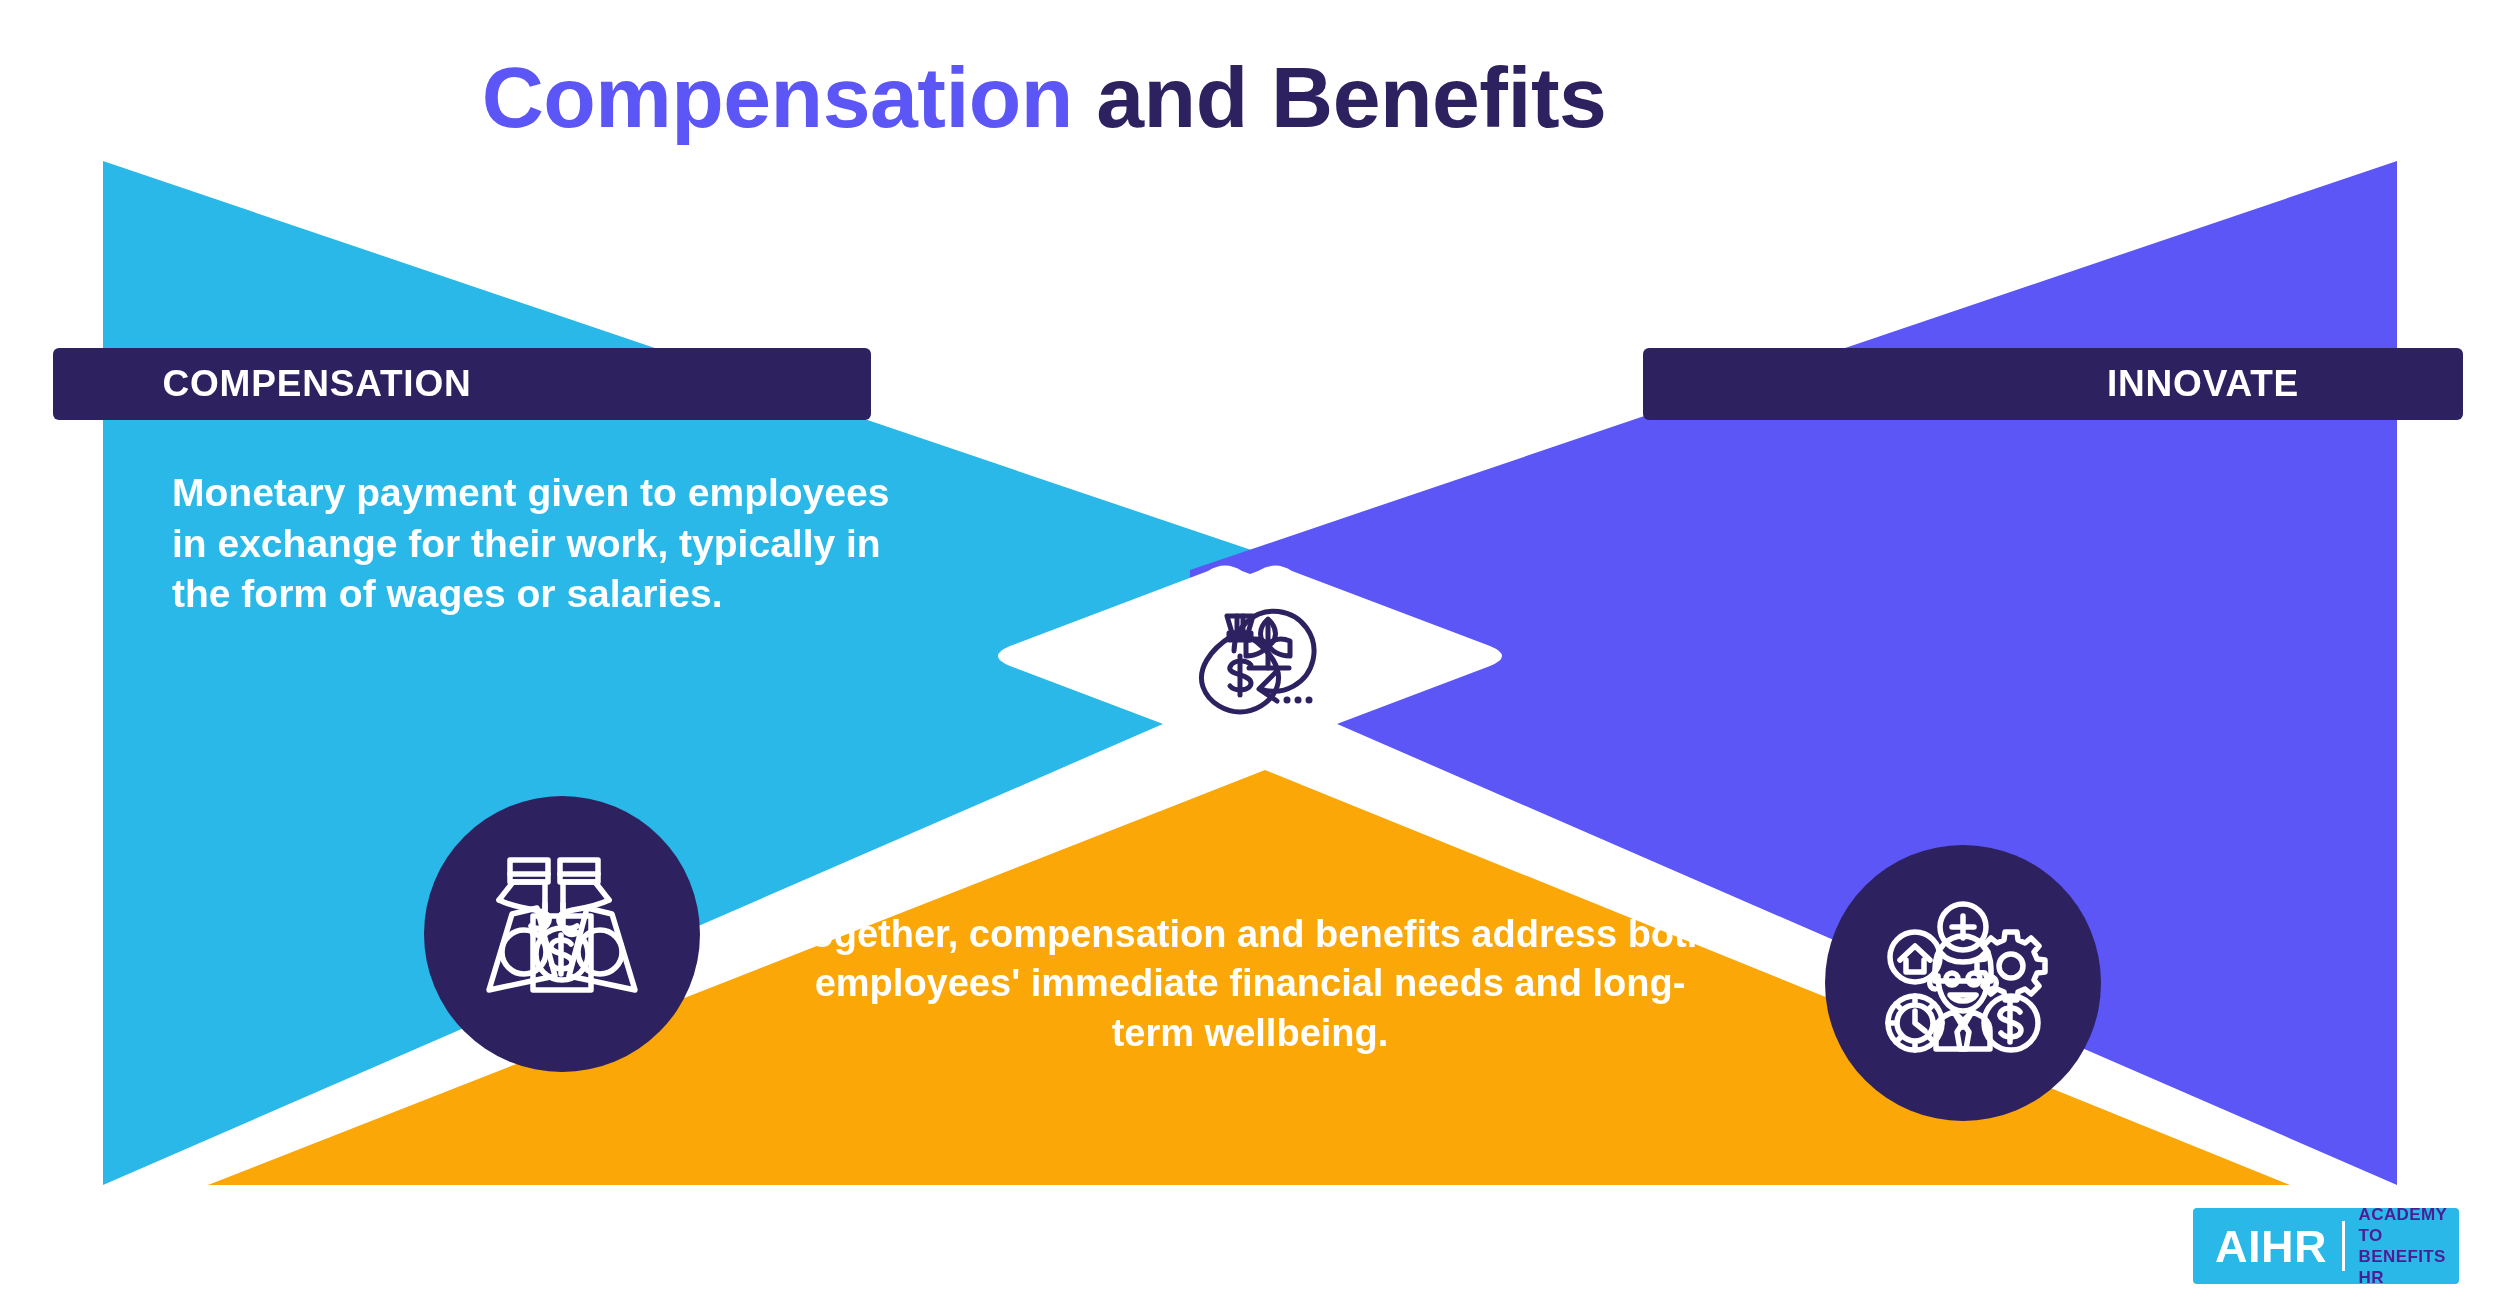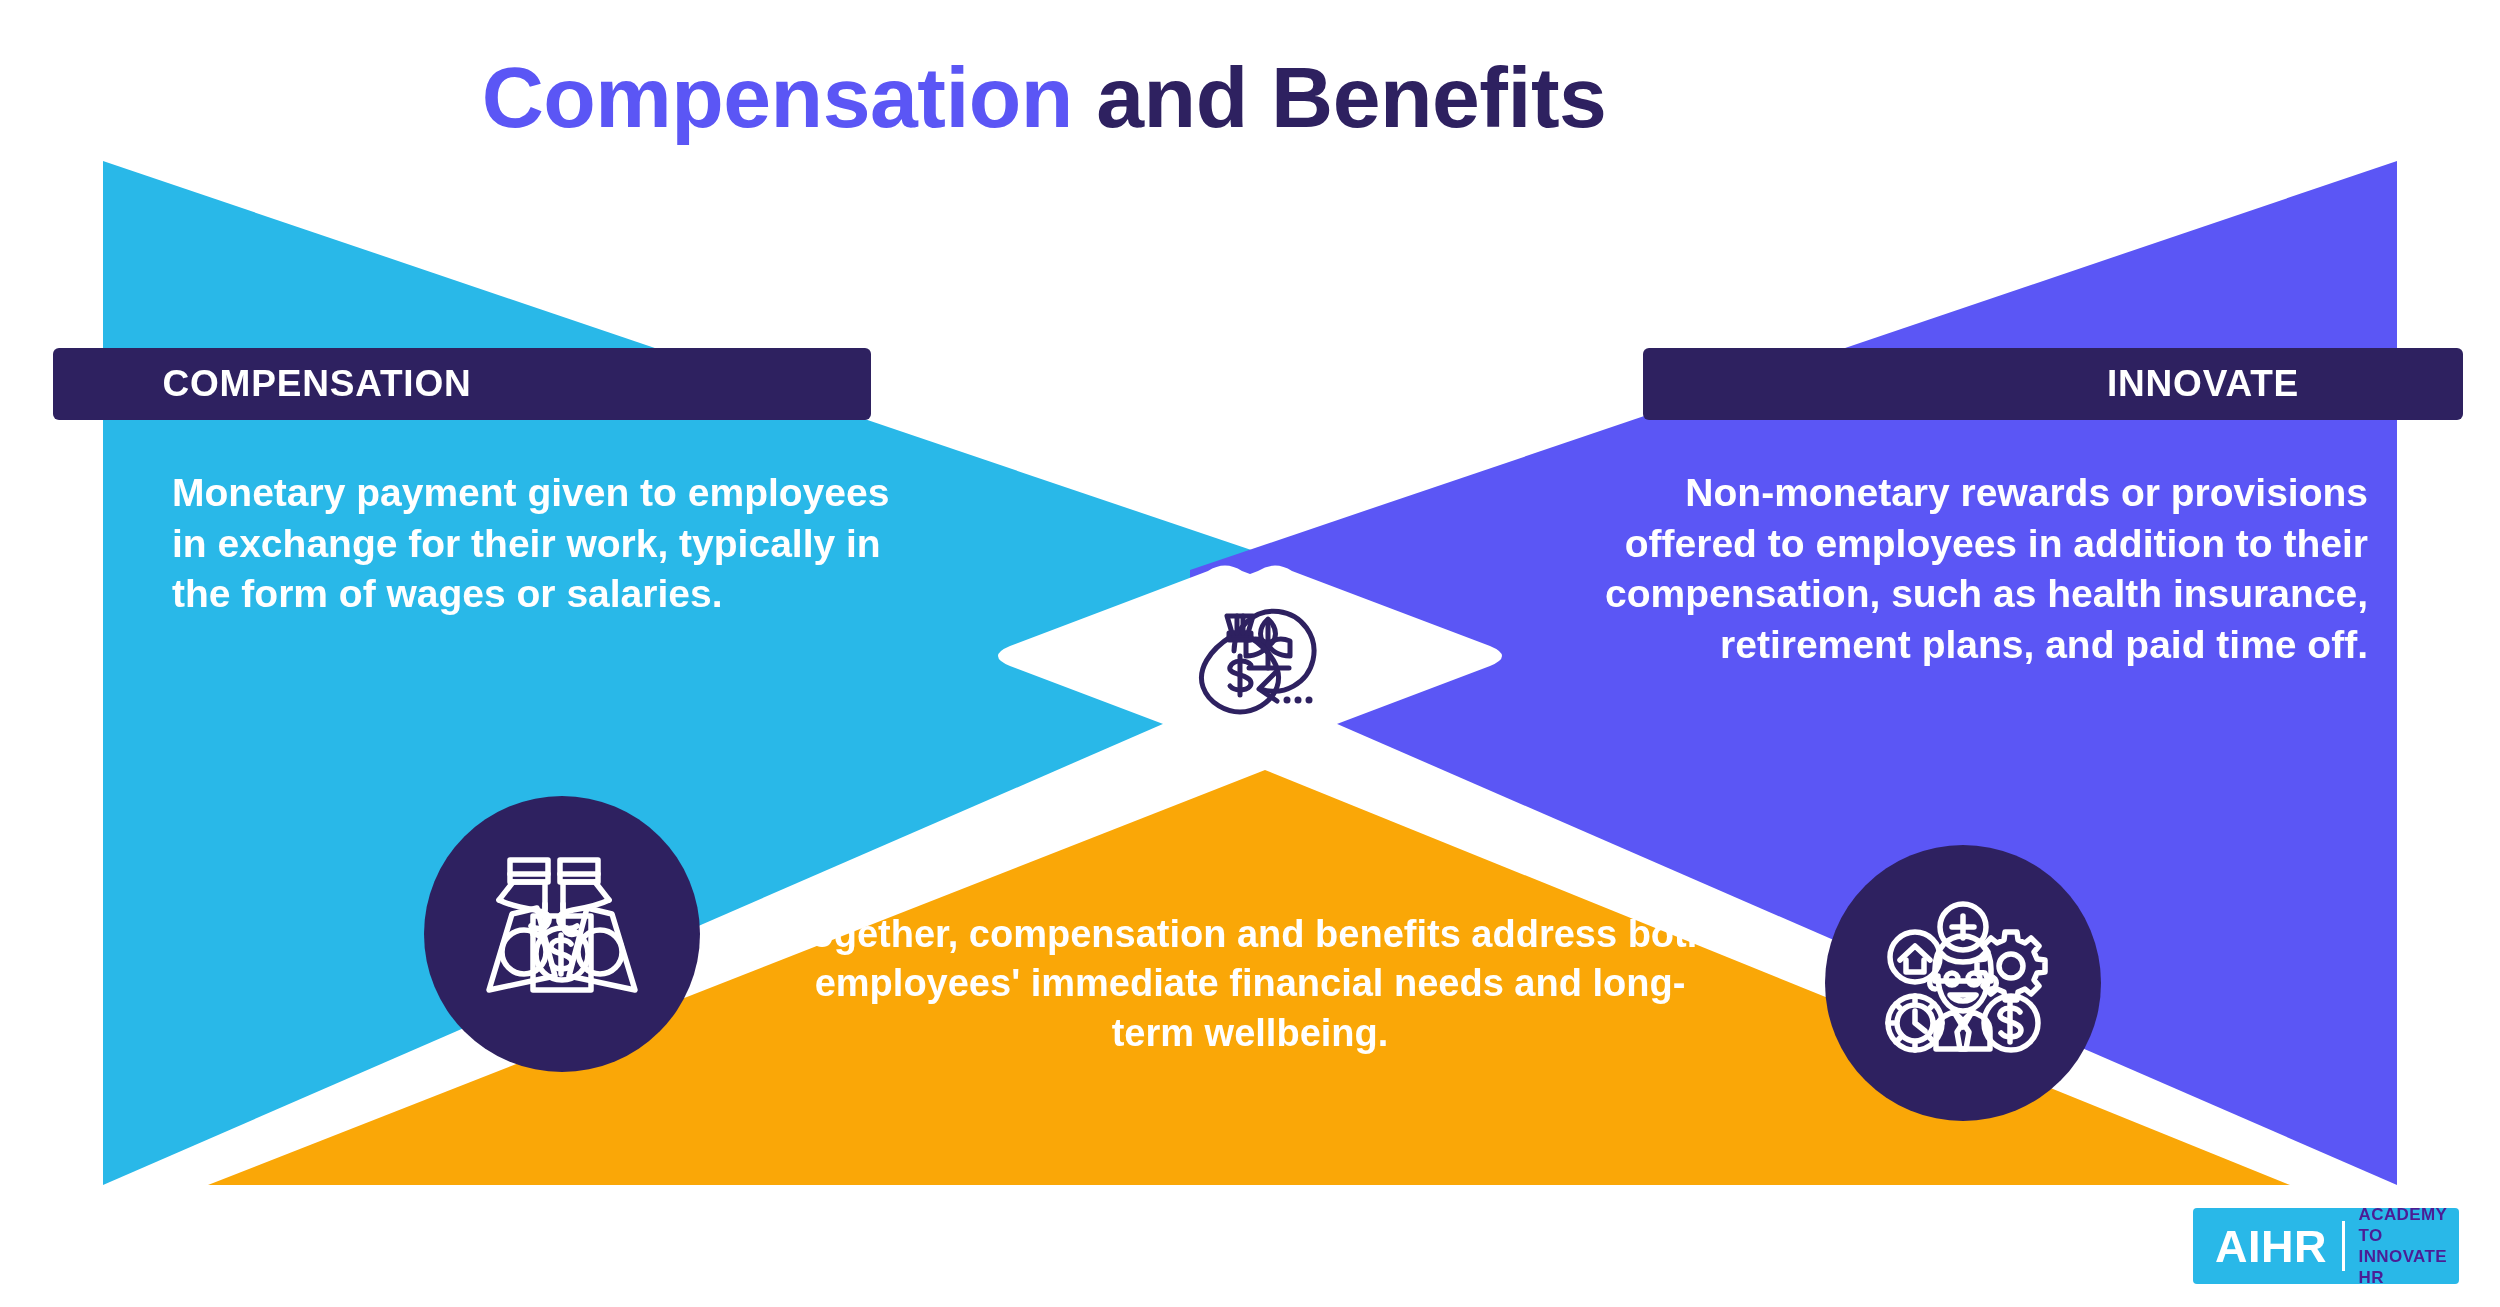--- a/index.html
+++ b/index.html
@@ -182,21 +182,20 @@
   <div class="label-bar label-left">
     <span>COMPENSATION</span>
   </div>
 
   <div class="label-bar label-right">
     <span>INNOVATE</span>
   </div>
 
   <div class="body-text text-left">Monetary payment given to employees in exchange for their work, typically in the form of wages or salaries.</div>
 
-  <div class="body-text text-right">Non-monetary rewards or provisions offered to employees in addition to their compensation, such as health insurance, retirement plans, and paid time off.</div>
 
   <div class="body-text text-bottom">Together, compensation and benefits address both employees' immediate financial needs and long-term wellbeing.</div>
 
   <div class="center-icon">
     <svg viewBox="0 0 145 128" xmlns="http://www.w3.org/2000/svg">
       <g fill="none" stroke="#2E2160" stroke-width="5" stroke-linecap="round" stroke-linejoin="round">
 
         <path d="M 49 63 A 40 40 0 1 1 76 101"></path>
         <path d="M 92 83 L 74 101 L 92 113"></path>
 
@@ -316,17 +315,17 @@
         <path d="M 85 122 L 79 131 L 82 148 L 88 148 L 91 131 Z"></path>
       </g>
     </svg>
   </div>
 
   <div class="logo">
     <span class="logo-main">AIHR</span>
     <span class="logo-divider"></span>
     <span class="logo-sub">
       <span>ACADEMY TO</span><br>
-      <span>INNOVATE HR</span>
+      <span>BENEFITS HR</span>
     </span>
   </div>
 
 </div>
 
 </body></html>

